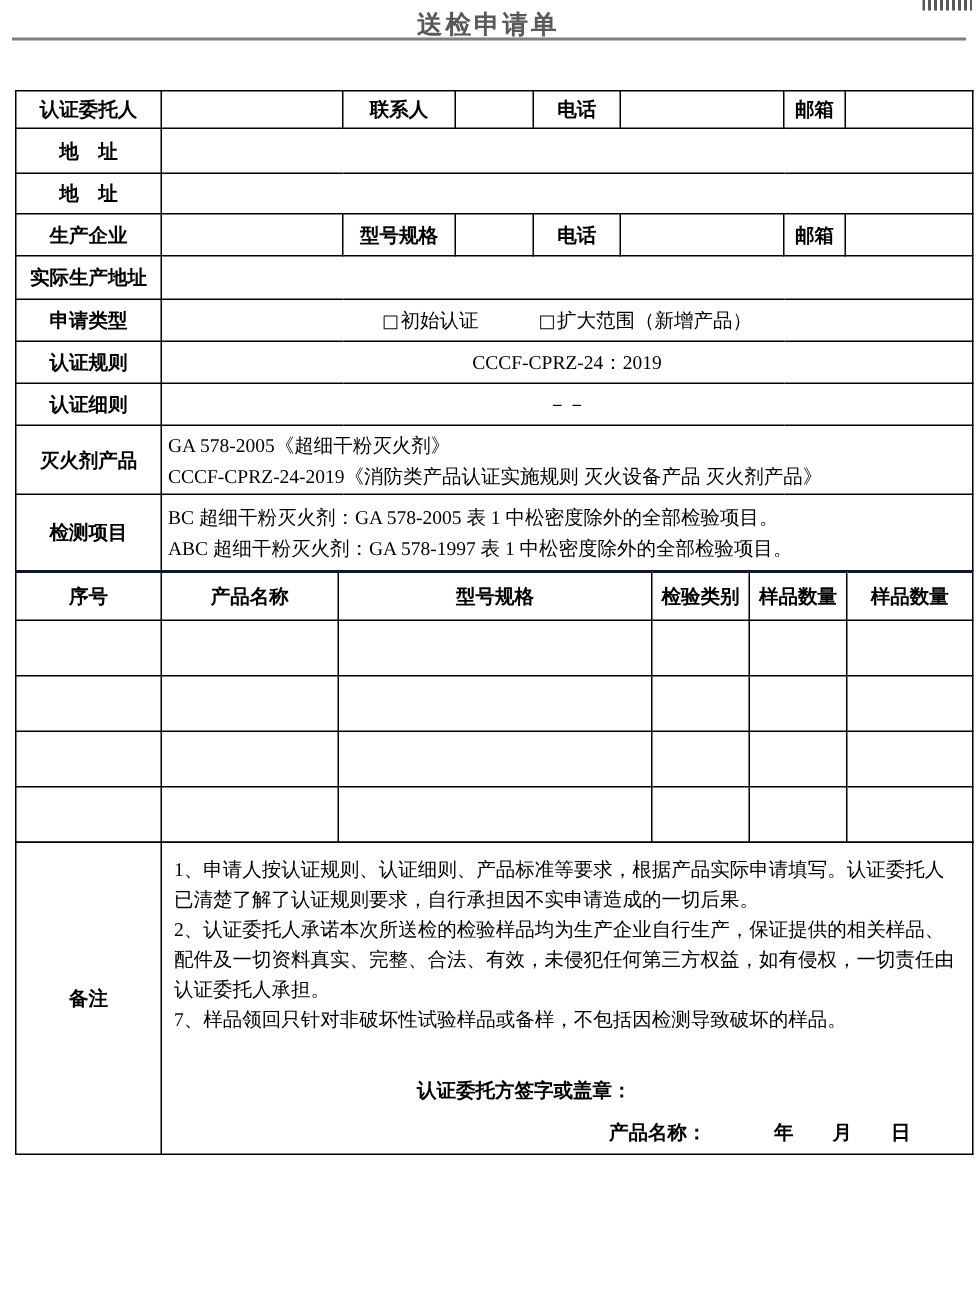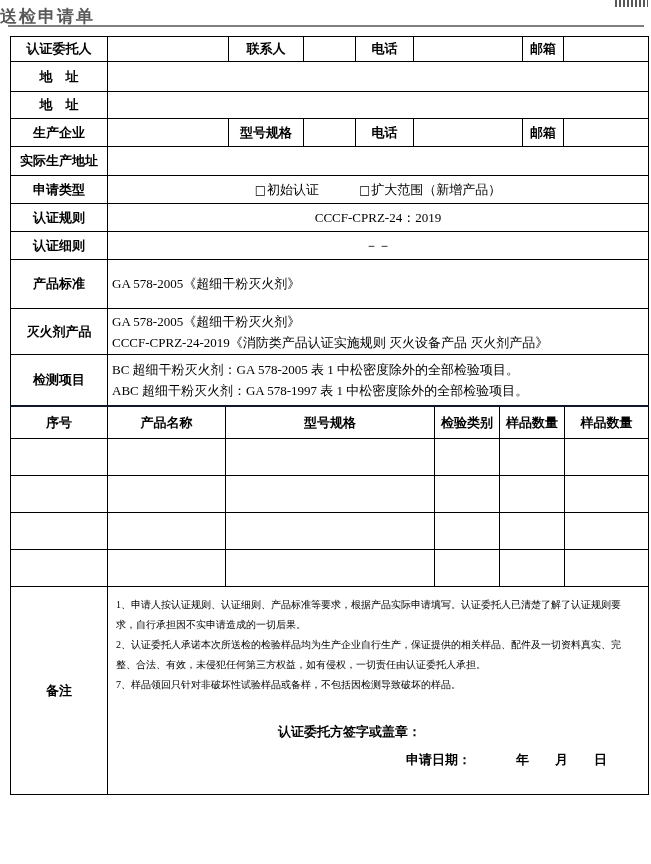--- a/index.html
+++ b/index.html
@@ -9,41 +9,42 @@
     background:#ffffff;
     font-family:"Liberation Serif","DejaVu Serif",serif;
     color:#000;
     overflow:hidden;
     box-sizing:border-box;
   }
   
   .doc-title{
     margin:0;
     padding-top:7px;
+    text-align:center;
     font-size:17px;
     font-weight:bold;
     letter-spacing:2px;
     color:#595959;
     line-height:19px;
   }
   .title-rule{
     position:absolute;
     left:8px;right:7px;top:25px;
     height:0;
     border-top:2px solid #808080;
   }
   .corner-frag{
     position:absolute;top:0;right:3px;
     width:33px;height:7px;
     background:
       repeating-linear-gradient(90deg,#2f2f2f 0 2px,rgba(255,255,255,0) 2px 4px);
     opacity:.8;
   }
   
-  .form-wrap{position:absolute;left:10px;top:36px;width:638px;}
+  .form-wrap{position:absolute;left:10px;top:60px;width:638px;}
   table{
     border-collapse:collapse;
     table-layout:fixed;
     width:638px;
     font-size:13px;
   }
   table + table{margin-top:-1px;}
   td,th{
     border:1px solid #000;
     padding:1px 4px;
@@ -57,21 +58,21 @@
   .line{line-height:21px;}
   .h26{height:25px}.h30{height:30px}.h29{height:29px}.h27{height:27px}
   .h28{height:28px}.h49{height:49px}.h46{height:46px}.h51{height:51px}
   .h37{height:37px}
   .prod-head th{border-top:2px solid #0f172a;font-weight:bold;height:29px;}
   
   .opt .cb{font-family:"DejaVu Sans",sans-serif;font-size:12px;margin-right:1px;}
   .opt2{margin-left:40px;}
   
   .remarks-cell{vertical-align:top;padding:8px 8px 4px 8px;}
-  .remarks-cell .ritem{line-height:20px;font-size:10px;}
+  .remarks-cell .ritem{line-height:20px;font-size:13px;}
   .sig-line{margin-top:28px;padding-left:162px;line-height:20px;font-weight:bold;font-family:Liberation Mono, monospace;}
   .date-line{margin-top:7px;padding-left:290px;line-height:20px;font-weight:bold;}
   .date-line .yr{margin-left:45px;}
   .date-line .mo{margin-left:26px;}
   .date-line .dy{margin-left:26px;}
 </style>
 </head>
 <body>
 
 <div class="page">
@@ -132,24 +133,20 @@
           <span class="opt"><span class="cb">□</span><span>初始认证</span></span><span class="opt opt2"><span class="cb">□</span><span>扩大范围（新增产品）</span></span>
         </td>
       </tr>
       <tr class="h28">
         <td class="lbl">认证规则</td>
         <td class="center" colspan="7">CCCF-CPRZ-24：2019</td>
       </tr>
       <tr class="h28">
         <td class="lbl">认证细则</td>
         <td class="center" colspan="7">－－</td>
-      </tr>
-      <tr class="h49">
-        <td class="lbl">产品标准</td>
-        <td colspan="7">GA 578-2005《超细干粉灭火剂》</td>
       </tr>
       <tr class="h46">
         <td class="lbl">灭火剂产品</td>
         <td colspan="7">
           <div class="line">GA 578-2005《超细干粉灭火剂》</div>
           <div class="line">CCCF-CPRZ-24-2019《消防类产品认证实施规则 灭火设备产品 灭火剂产品》</div>
         </td>
       </tr>
       <tr class="h51">
         <td class="lbl">检测项目</td>
@@ -223,21 +220,21 @@
           <tr style="height:208px">
         <td class="lbl">备注</td>
         <td class="remarks-cell">
           <div class="ritem">1、申请人按认证规则、认证细则、产品标准等要求，根据产品实际申请填写。认证委托人已清楚了解了认证规则要求，自行承担因不实申请造成的一切后果。</div>
           <div class="ritem">2、认证委托人承诺本次所送检的检验样品均为生产企业自行生产，保证提供的相关样品、配件及一切资料真实、完整、合法、有效，未侵犯任何第三方权益，如有侵权，一切责任由认证委托人承担。</div>
           <div class="ritem">7、样品领回只针对非破坏性试验样品或备样，不包括因检测导致破坏的样品。</div>
           <div class="sig-line">
             <span>认证委托方签字或盖章：</span>
           </div>
           <div class="date-line">
-            <span>申请日期：</span><span class="yr">年</span><span class="mo">月</span><span class="dy">日</span>
+            <span>产品名称：</span><span class="yr">年</span><span class="mo">月</span><span class="dy">日</span>
           </div>
         </td>
       </tr>
     </tbody>
       </table>
 
   </div>
 </div>
 
 </body></html>

